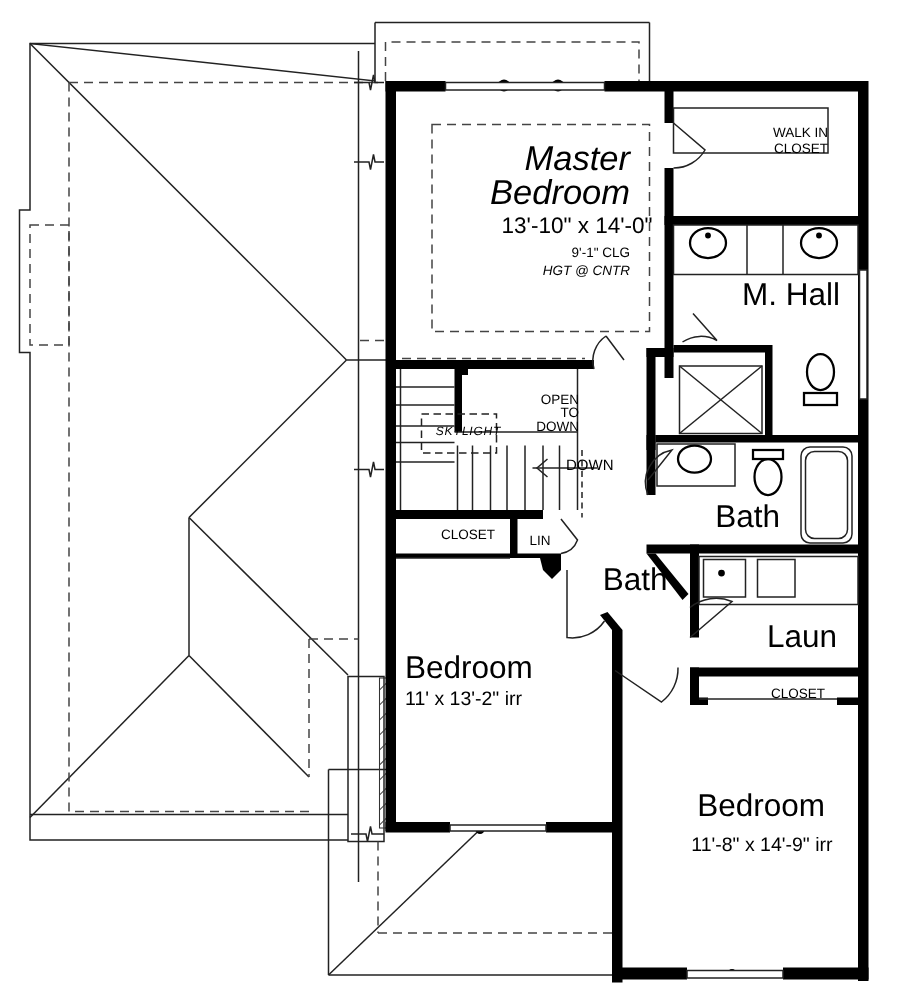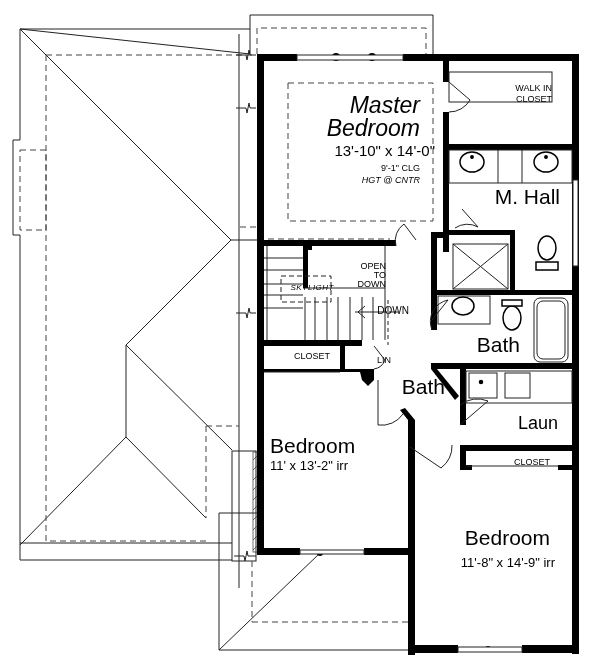--- a/index.html
+++ b/index.html
@@ -199,23 +199,23 @@
   <div>OPEN</div>
   <div>TO</div>
   <div>DOWN</div>
 </div>
 <div class="lbl" style="left:284px;top:284px;width:50px;font-size:8px;letter-spacing:0.5px;font-style:italic;">SKYLIGHT</div>
 <div class="lbl" style="left:358px;top:306px;width:40px;font-size:10px;margin-left:11px;">DOWN</div>
 
 <div class="lbl" style="left:460px;top:334px;width:60px;font-size:21px;">Bath</div>
 
 <div class="lbl" style="left:270px;top:352px;width:60px;font-size:9px;">CLOSET</div>
-<div class="lbl" style="left:345px;top:356px;width:22px;font-size:9px;margin-left:24px;">LIN</div>
+<div class="lbl" style="left:345px;top:356px;width:22px;font-size:9px;">LIN</div>
 
 <div class="lbl" style="left:385px;top:376px;width:60px;font-size:21px;">Bath</div>
-<div class="lbl" style="left:494px;top:414px;width:64px;font-size:18px;">Laun</div>
+<div class="lbl" style="left:494px;top:414px;width:64px;font-size:21px;">Laun</div>
 <div class="lbl" style="left:490px;top:458px;width:60px;font-size:9px;">CLOSET</div>
 
 <div class="lbl" style="left:270px;top:435px;width:110px;font-size:21px;text-align:left;">Bedroom</div>
 <div class="lbl" style="left:270px;top:459px;width:120px;font-size:13px;text-align:left;">11' x 13'-2" irr</div>
 
 <div class="lbl" style="left:430px;top:527px;width:120px;font-size:21px;">Bedroom</div>
 <div class="lbl" style="left:405px;top:556px;width:150px;font-size:13px;">11'-8" x 14'-9" irr</div>
 
 </body></html>

